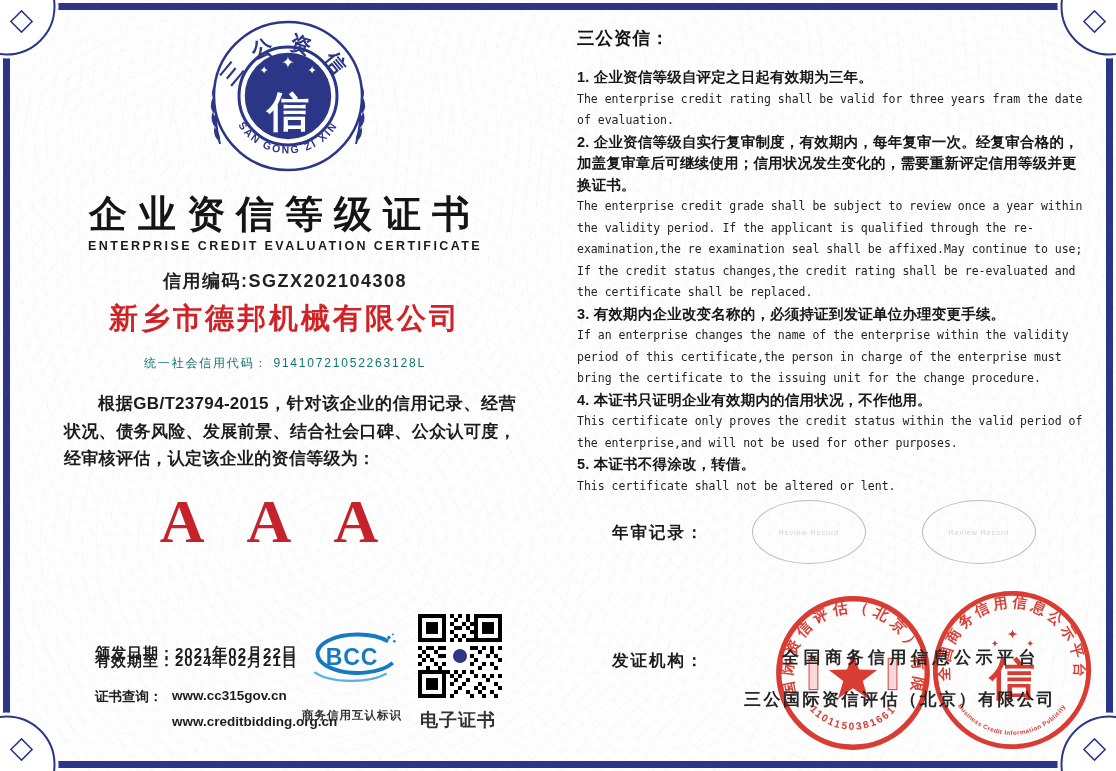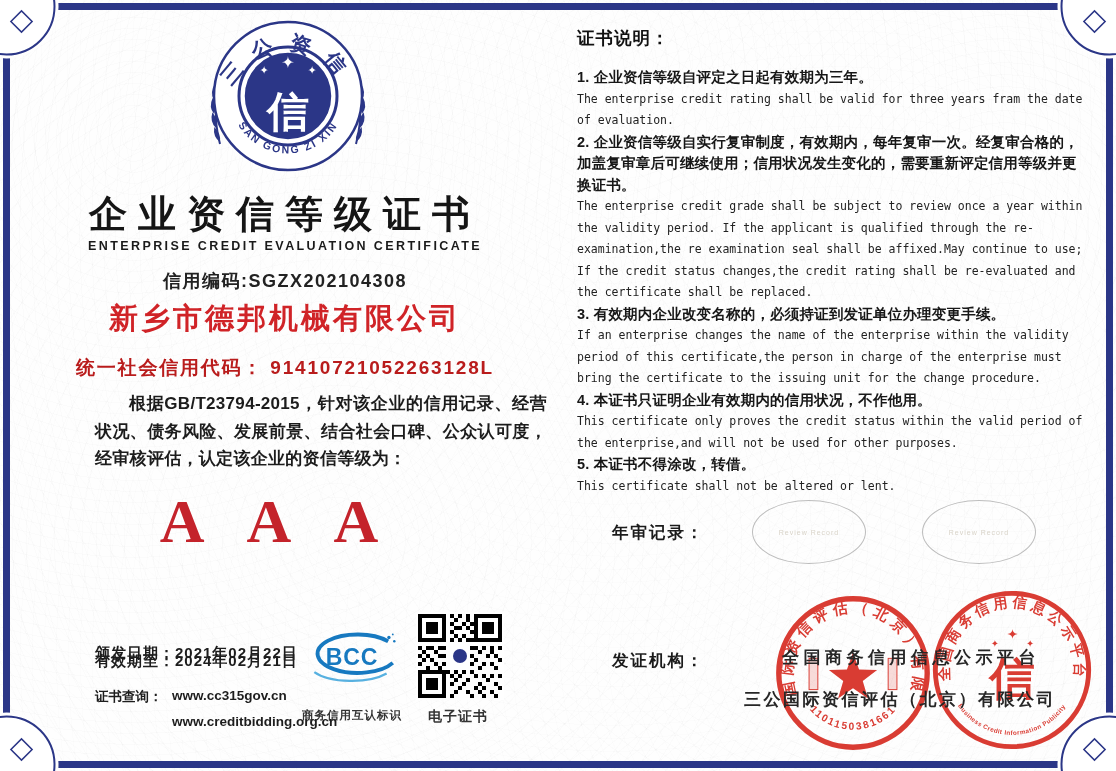--- a/index.html
+++ b/index.html
@@ -12,22 +12,22 @@
     repeating-radial-gradient(circle at 90% 30%, rgba(0,0,0,.022) 0 1px, transparent 1px 12px),
     repeating-radial-gradient(circle at 30% 70%, rgba(0,0,0,.022) 0 1px, transparent 1px 14px),
     repeating-radial-gradient(circle at 75% 85%, rgba(0,0,0,.02)  0 1px, transparent 1px 12px);}
   .frame{position:absolute;inset:0;z-index:1;pointer-events:none;}
   .abs{position:absolute;z-index:2;}
   .ctr{text-align:center;}
   .title{left:30px;top:189px;width:510px;font-size:38px;font-weight:900;color:#151515;letter-spacing:11px;}
   .subtitle{left:30px;top:239px;width:510px;font-size:12.5px;font-weight:700;color:#1a1a1a;letter-spacing:2.4px;}
   .creditcode{left:30px;top:269px;width:510px;font-size:18px;font-weight:600;color:#222;letter-spacing:1.5px;}
   .company{left:30px;top:299px;width:510px;font-size:29px;font-weight:800;color:#d02327;letter-spacing:3px;}
-  .uscc{left:30px;top:355px;width:510px;font-size:19px;font-weight:700;color:#b91c1c;letter-spacing:1.8px;}
-  .para{left:64px;top:390px;width:452px;font-size:17px;line-height:27.5px;font-weight:600;color:#1c1c1c;text-indent:2em;text-align:justify;letter-spacing:.3px;margin-left:31px;}
+  .uscc{left:30px;top:355px;width:510px;font-size:12px;font-weight:400;color:#0f766e;letter-spacing:1.8px;}
+  .para{left:64px;top:390px;width:452px;font-size:17px;line-height:27.5px;font-weight:600;color:#1c1c1c;text-indent:2em;text-align:justify;letter-spacing:.3px;}
   .rating{left:55px;top:486px;width:440px;font-family:"Liberation Serif",serif;font-size:62px;font-weight:700;color:#c4232b;letter-spacing:42px;padding-left:30px;box-sizing:border-box;}
   .dateline{font-size:15px;font-weight:700;color:#1d1d1d;letter-spacing:1px;}
   .queryline{font-size:13.5px;font-weight:700;color:#1d1d1d;}
   .smallcap{font-size:11.5px;font-weight:600;color:#333;letter-spacing:1px;}
   .r-heading{left:577px;top:26px;font-size:17.5px;font-weight:800;color:#111;letter-spacing:1px;}
   .r-items{left:577px;top:67px;width:514px;}
   .r-items p{margin:0;}
   .r-items .zh{font-size:14.5px;font-weight:600;color:#171717;line-height:21.5px;letter-spacing:.2px;}
   .r-items .en{font-family:"DejaVu Sans Mono",monospace;font-size:11.5px;color:#222;line-height:21.5px;}
   .annual-label,.issuer-label{font-size:16.5px;font-weight:700;color:#1b1b1b;letter-spacing:2px;margin-left:32px;}
@@ -155,23 +155,23 @@
     </g>
     <g fill="#000">
       <rect x="8" y="8" width="12" height="12"></rect>
         <rect x="64" y="8" width="12" height="12"></rect>
         <rect x="8" y="64" width="12" height="12"></rect>
       <path d="M32 0h4v4h-4z M40 0h4v4h-4z M48 0h4v4h-4z M36 4h4v4h-4z M48 4h4v4h-4z M32 8h4v4h-4z M44 8h4v4h-4z M52 8h4v4h-4z M36 12h4v4h-4z M40 12h4v4h-4z M48 12h4v4h-4z M32 16h4v4h-4z M52 16h4v4h-4z M36 20h4v4h-4z M44 20h4v4h-4z M32 24h4v4h-4z M40 24h4v4h-4z M48 24h4v4h-4z M52 24h4v4h-4z M0 32h4v4h-4z M8 32h4v4h-4z M12 32h4v4h-4z M20 32h4v4h-4z M24 32h4v4h-4z M4 36h4v4h-4z M16 36h4v4h-4z M0 40h4v4h-4z M8 40h4v4h-4z M20 40h4v4h-4z M24 40h4v4h-4z M4 44h4v4h-4z M12 44h4v4h-4z M0 48h4v4h-4z M16 48h4v4h-4z M24 48h4v4h-4z M8 52h4v4h-4z M20 52h4v4h-4z M52 32h4v4h-4z M56 32h4v4h-4z M64 32h4v4h-4z M72 32h4v4h-4z M80 32h4v4h-4z M60 36h4v4h-4z M72 36h4v4h-4z M52 40h4v4h-4z M68 40h4v4h-4z M76 40h4v4h-4z M56 44h4v4h-4z M80 44h4v4h-4z M52 48h4v4h-4z M64 48h4v4h-4z M72 48h4v4h-4z M60 52h4v4h-4z M76 52h4v4h-4z M28 56h4v4h-4z M36 56h4v4h-4z M44 56h4v4h-4z M52 56h4v4h-4z M32 60h4v4h-4z M40 60h4v4h-4z M56 60h4v4h-4z M64 60h4v4h-4z M72 60h4v4h-4z M80 60h4v4h-4z M36 64h4v4h-4z M48 64h4v4h-4z M68 64h4v4h-4z M32 68h4v4h-4z M44 68h4v4h-4z M60 68h4v4h-4z M76 68h4v4h-4z M40 72h4v4h-4z M56 72h4v4h-4z M64 72h4v4h-4z M80 72h4v4h-4z M36 76h4v4h-4z M48 76h4v4h-4z M60 76h4v4h-4z M72 76h4v4h-4z M32 80h4v4h-4z M52 80h4v4h-4z M64 80h4v4h-4z M76 80h4v4h-4z"></path>
     </g>
     <circle cx="42" cy="42" r="9.5" fill="#fff"></circle>
       <circle cx="42" cy="42" r="7" fill="#2b3687"></circle>
   </svg>
-  <div class="abs ctr smallcap" style="left:413px;top:708px;width:90px;font-size:14px;">电子证书</div>
-
-  <div class="abs r-heading">证书说明：</div>
+  <div class="abs ctr smallcap" style="left:413px;top:708px;width:90px;font-size:18px;">电子证书</div>
+
+  <div class="abs r-heading">三公资信：</div>
   <div class="abs r-items">
     <p class="zh">1. 企业资信等级自评定之日起有效期为三年。</p>
     <p class="en">The enterprise credit rating shall be valid for three years fram the date of evaluation.</p>
     <p class="zh">2. 企业资信等级自实行复审制度，有效期内，每年复审一次。经复审合格的，加盖复审章后可继续使用；信用状况发生变化的，需要重新评定信用等级并更换证书。</p>
     <p class="en">The enterprise credit grade shall be subject to review once a year within the validity period. If the applicant is qualified through the re-examination,the re examination seal shall be affixed.May continue to use; If the credit status changes,the credit rating shall be re-evaluated and the certificate shall be replaced.</p>
     <p class="zh">3. 有效期内企业改变名称的，必须持证到发证单位办理变更手续。</p>
     <p class="en">If an enterprise changes the name of the enterprise within the validity period of this certificate,the person in charge of the enterprise must bring the certificate to the issuing unit for the change procedure.</p>
     <p class="zh">4. 本证书只证明企业有效期内的信用状况，不作他用。</p>
     <p class="en">This certificate only proves the credit status within the valid period of the enterprise,and will not be used for other purposes.</p>
     <p class="zh">5. 本证书不得涂改，转借。</p>

